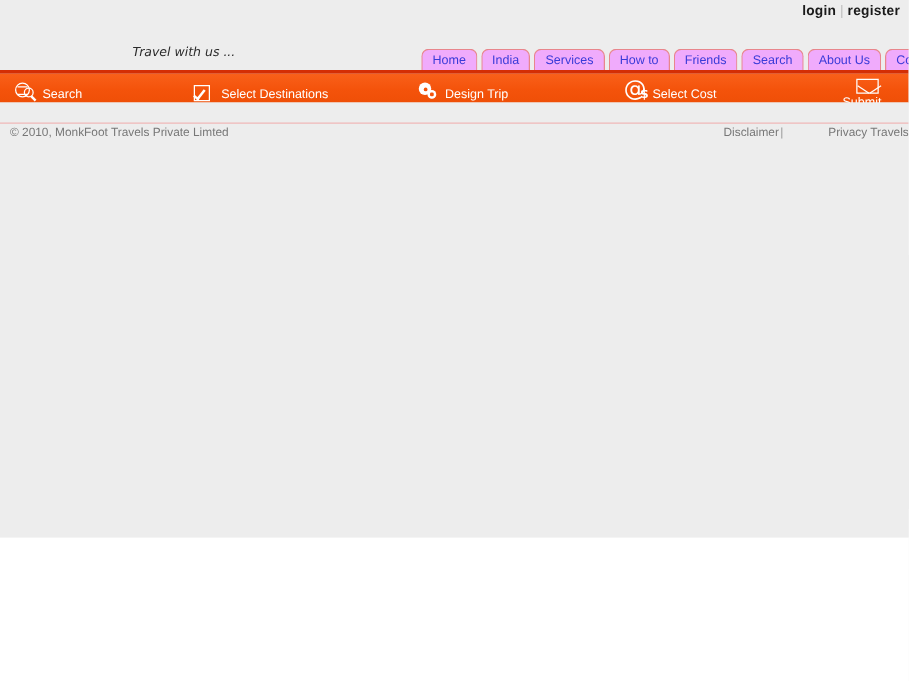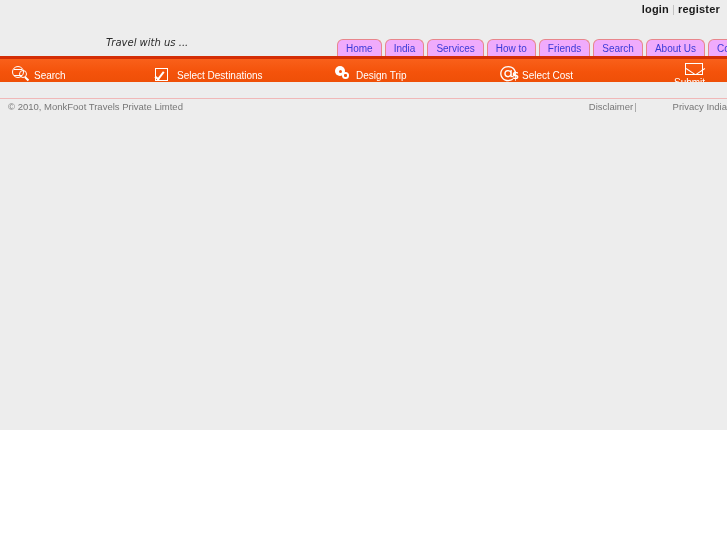--- a/index.html
+++ b/index.html
@@ -478,20 +478,20 @@
       </div>
 
     </div>
   </div>
 
   <div class="content">
     <div class="footer-rule"></div>
     <div class="footer">
       <div class="footer-left">© 2010, MonkFoot Travels Private Limted</div>
       <div class="footer-right">
-        <a href="#">Disclaimer</a><span class="footer-sep">|</span><a href="#">Privacy India</a>
+        <a href="#">Disclaimer</a><span class="footer-sep">|</span><a href="#">Privacy Travels</a>
       </div>
     </div>
   </div>
 
 </div>
 
 <div class="below"></div>
 
 </body></html>

